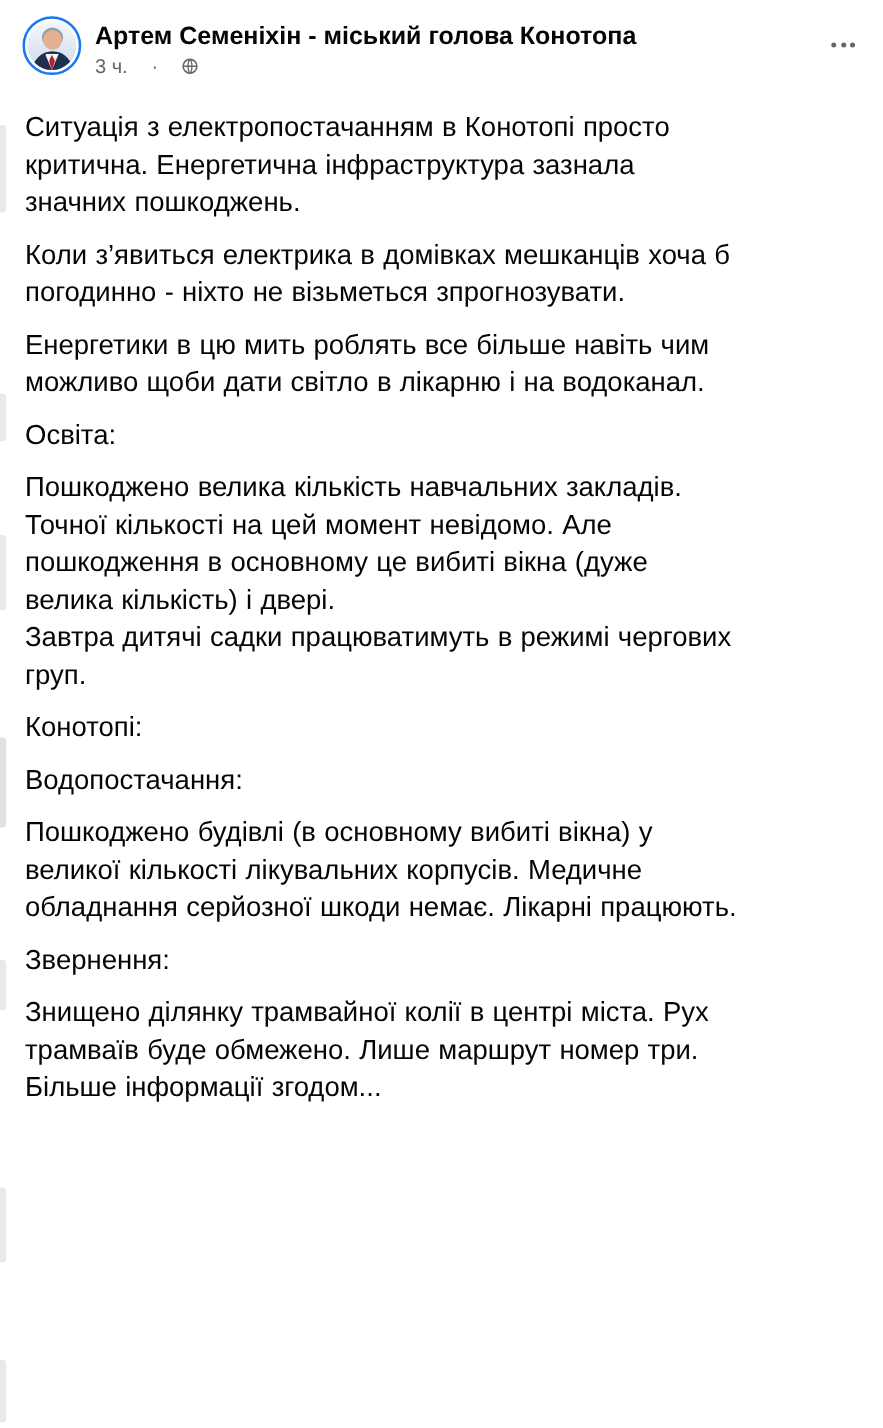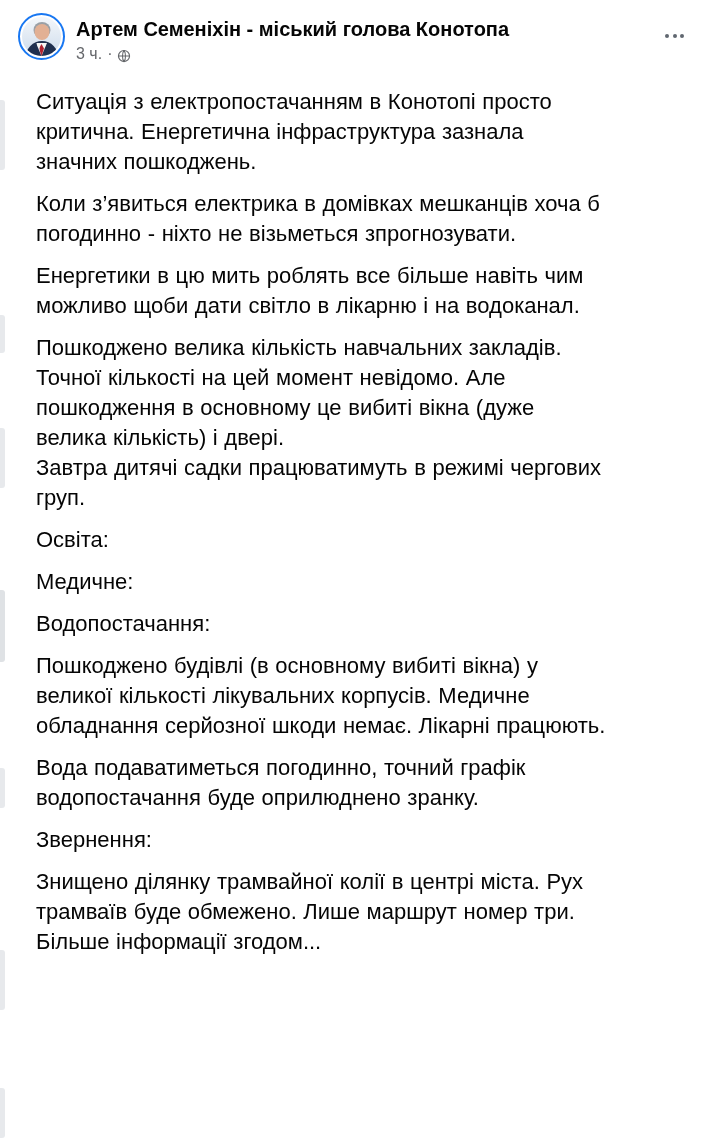--- a/index.html
+++ b/index.html
@@ -19,30 +19,30 @@
     width:100%;height:100%;border-radius:50%;overflow:hidden;position:relative;
     background:linear-gradient(180deg,#f4f7fb 0%,#d9e4f0 70%,#cfdcea 100%);
   }
   .person-hair{position:absolute;left:50%;top:13%;transform:translateX(-50%);width:17px;height:16px;border-radius:50%;background:#9aa0a6;}
   .person-head{position:absolute;left:50%;top:17%;transform:translateX(-50%);width:15px;height:16px;border-radius:50%;background:#e2b094;}
   .person-body{position:absolute;bottom:-2px;left:50%;transform:translateX(-50%);width:33px;height:17px;background:#20304f;border-radius:50% 50% 0 0/100% 100% 0 0;}
   .person-shirt{position:absolute;bottom:0;left:50%;transform:translateX(-50%);width:11px;height:13px;background:#f5f5f5;clip-path:polygon(0 0,100% 0,50% 100%);}
   .person-tie{position:absolute;bottom:0;left:50%;transform:translateX(-50%);width:5px;height:12px;background:#b22230;clip-path:polygon(50% 0,100% 38%,50% 100%,0 38%);}
   .header-text{flex:1;padding-top:4px;min-width:0;}
   .author{font-size:20px;font-weight:700;color:#050505;line-height:24px;cursor:pointer;}
-  .meta{margin-top:4px;display:flex;align-items:flex-end;gap:5px;color:#65676B;font-size:16px;line-height:18px;}
+  .meta{margin-top:4px;display:flex;align-items:flex-start;gap:19px;color:#65676B;font-size:16px;line-height:18px;}
   .meta .sep{color:#65676B;}
   .meta svg{display:block;margin-top:1px;}
   .timestamp{cursor:pointer;}
   .more-button{position:absolute;right:18px;top:26px;display:flex;gap:3.5px;padding:8px 4px;cursor:pointer;}
   .more-dot{width:4px;height:4px;border-radius:50%;background:#606770;}
   
   .post-body{padding:12px 20px 0 20px;}
   .post-body p{
-    margin:12px 16px;font-size:22px;line-height:30px;color:#050505;
+    margin:12px 0;font-size:22px;line-height:30px;color:#050505;
     white-space:pre-line;word-spacing:0.5px;
   }
   
   .edge-artifact{position:absolute;left:0;width:5px;background:#c9ced4;opacity:.45;border-radius:0 3px 3px 0;}
   .ea1{top:100px;height:70px;}
   .ea2{top:315px;height:38px;}
   .ea3{top:428px;height:60px;}
   .ea4{top:590px;height:72px;opacity:.6;}
   .ea5{top:768px;height:40px;}
   .ea6{top:950px;height:60px;}
@@ -86,34 +86,32 @@
   </div>
 
   <div class="post-body">
       <p>Ситуація з електропостачанням в Конотопі просто
 критична. Енергетична інфраструктура зазнала
 значних пошкоджень.</p>
       <p>Коли з’явиться електрика в домівках мешканців хоча б
 погодинно - ніхто не візьметься зпрогнозувати.</p>
       <p>Енергетики в цю мить роблять все більше навіть чим
 можливо щоби дати світло в лікарню і на водоканал.</p>
+      <p>Освіта:</p>
       <p>Пошкоджено велика кількість навчальних закладів.
 Точної кількості на цей момент невідомо. Але
 пошкодження в основному це вибиті вікна (дуже
 велика кількість) і двері.
 Завтра дитячі садки працюватимуть в режимі чергових
 груп.</p>
-      <p>Освіта:</p>
-      <p>Медичне:</p>
+      <p>Конотопі:</p>
       <p>Водопостачання:</p>
       <p>Пошкоджено будівлі (в основному вибиті вікна) у
 великої кількості лікувальних корпусів. Медичне
 обладнання серйозної шкоди немає. Лікарні працюють.</p>
-      <p>Вода подаватиметься погодинно, точний графік
-водопостачання буде оприлюднено зранку.</p>
       <p>Звернення:</p>
       <p>Знищено ділянку трамвайної колії в центрі міста. Рух
 трамваїв буде обмежено. Лише маршрут номер три.
 Більше інформації згодом...</p>
     </div>
 
   <div class="edge-artifact ea1"></div>
   <div class="edge-artifact ea2"></div>
   <div class="edge-artifact ea3"></div>
   <div class="edge-artifact ea4"></div>

